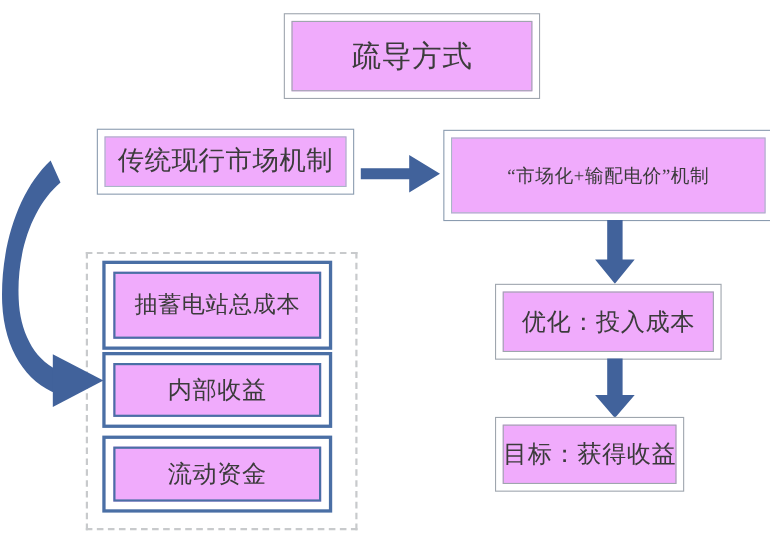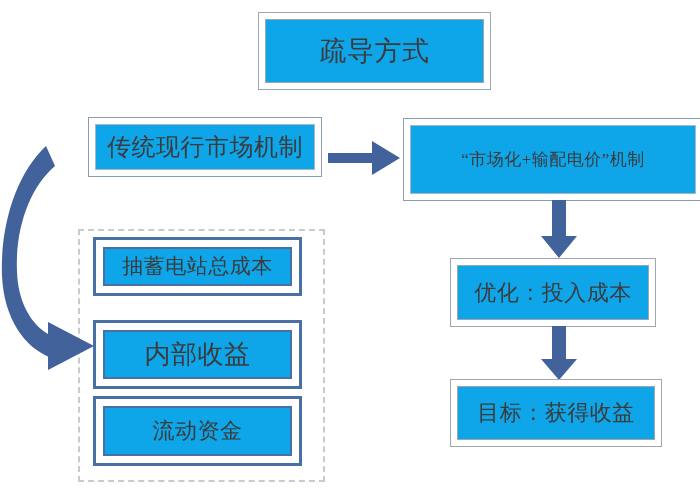--- a/index.html
+++ b/index.html
@@ -28,21 +28,21 @@
   .node .inner {
     position: absolute;
     box-sizing: border-box;
     left: 6px;
     top: 6px;
     right: 6px;
     bottom: 6px;
     display: flex;
     align-items: center;
     justify-content: center;
-    background: #0ea5e9;
+    background: #f0abfc;
   }
   .node .label {
     font-family: "Liberation Serif", "DejaVu Serif", serif;
     color: #3b3b3b;
     white-space: nowrap;
     letter-spacing: 0.5px;
     line-height: 1;
   }
 
   
@@ -117,37 +117,37 @@
   <div class="node box-grey" style="left:450px; top:258px; width:206px; height:69px;">
     <div class="inner">
       <span class="label" style="font-size:22px;">优化：投入成本</span>
     </div>
   </div>
 
   <svg class="arrow-svg" style="left:539px; top:326px; width:40px; height:56px;" viewBox="0 0 40 56">
     <path d="M13,0 L27,0 L27,33 L38,33 L20,54 L2,33 L13,33 Z" fill="#41629b"></path>
   </svg>
 
-  <div class="node box-grey" style="left:450px; top:379px; width:212px; height:68px;">
+  <div class="node box-grey" style="left:450px; top:379px; width:172px; height:68px;">
     <div class="inner">
       <span class="label" style="font-size:22px;">目标：获得收益</span>
     </div>
   </div>
 
   <div class="group-frame" style="left:78px; top:229px; width:247px; height:253px;"></div>
 
-  <div class="node box-blue" style="left:93px; top:237px; width:209px; height:59px;padding-left:25px;">
+  <div class="node box-blue" style="left:93px; top:237px; width:209px; height:81px;padding-left:25px;">
     <div class="inner">
       <span class="label" style="font-size:21px;">抽蓄电站总成本</span>
     </div>
   </div>
 
   <div class="node box-blue" style="left:93px; top:320px; width:209px; height:69px;">
     <div class="inner">
-      <span class="label" style="font-size:26px;">内部收益</span>
+      <span class="label" style="font-size:22px;">内部收益</span>
     </div>
   </div>
 
   <div class="node box-blue" style="left:93px; top:396px; width:209px; height:70px;text-align:right;">
     <div class="inner">
       <span class="label" style="font-size:22px;">流动资金</span>
     </div>
   </div>
 
   <svg class="arrow-svg" style="left:-2px; top:140px; width:110px; height:230px;" viewBox="0 0 110 230">

